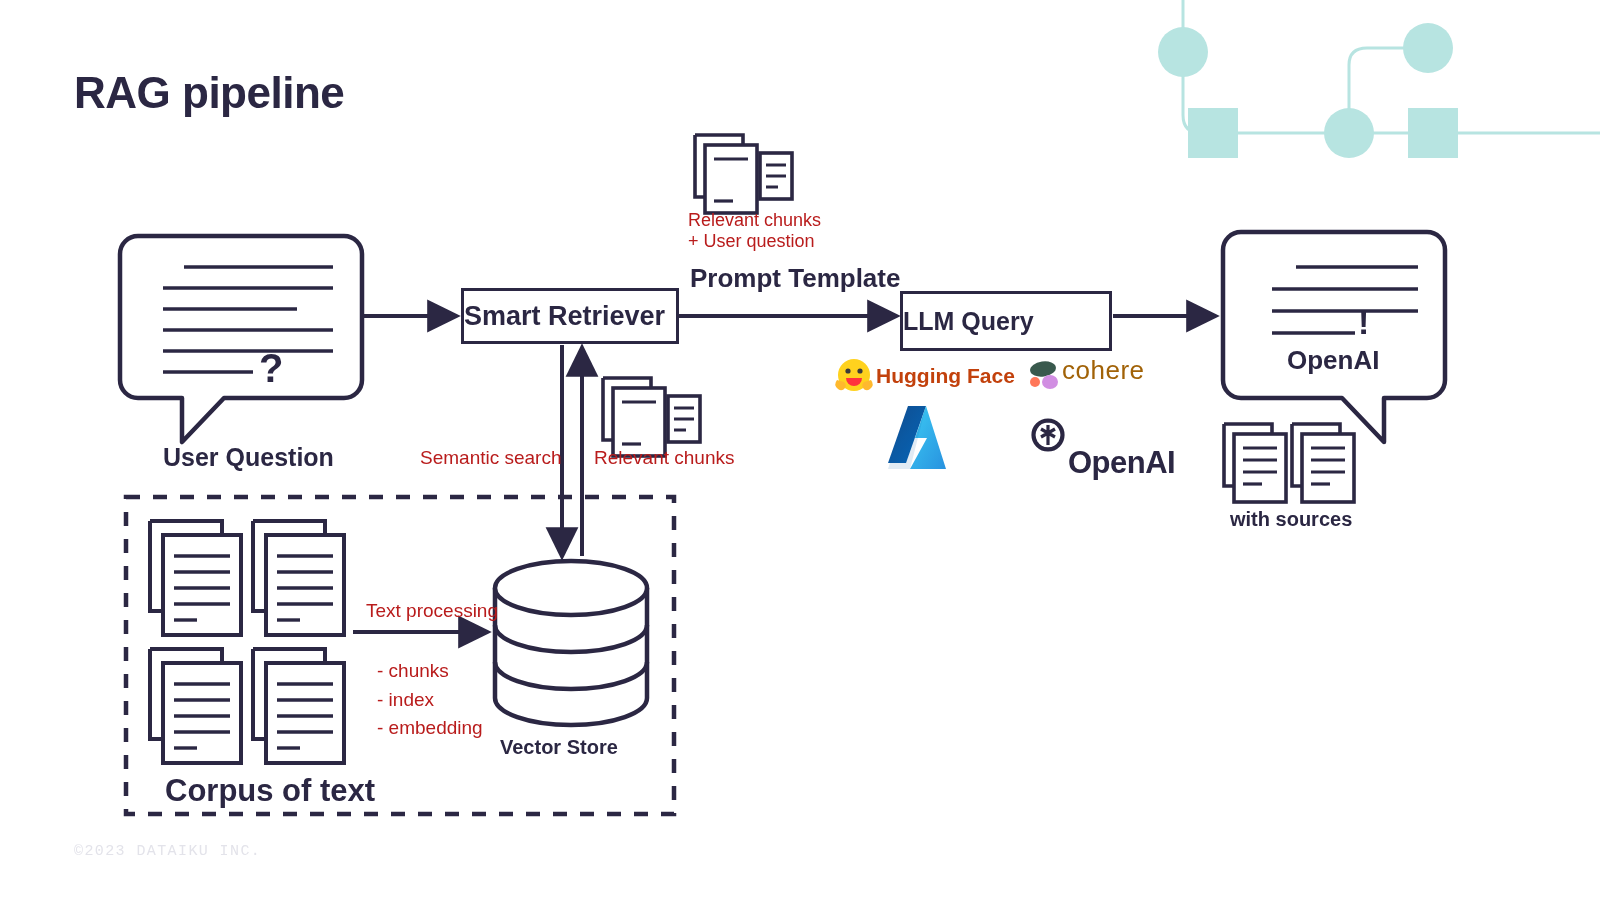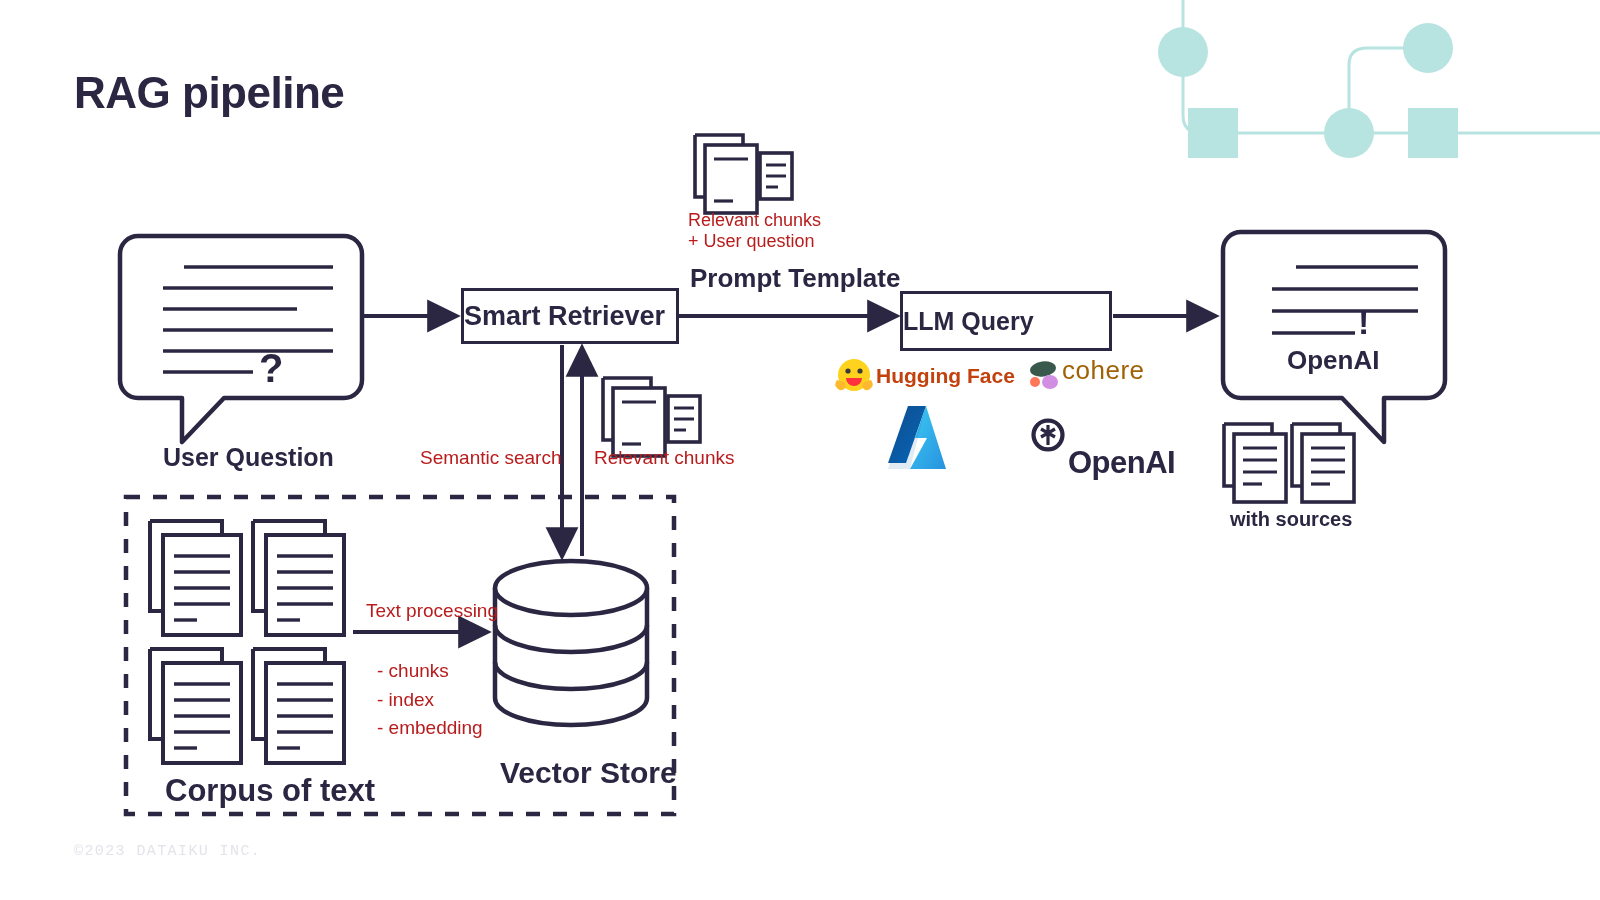--- a/index.html
+++ b/index.html
@@ -258,21 +258,21 @@
   <div class="procbox" style="left:900px; top:291px; width:212px; height:60px; font-size:25px;">
     <span>LLM Query</span>
   </div>
 
   <div class="lbl bold" style="left:163px; top:443px; font-size:25px;">User Question</div>
 
   <div class="lbl bold" style="left:1287px; top:345px; font-size:26px;">OpenAI</div>
 
   <div class="lbl bold" style="left:1230px; top:508px; font-size:20px;">with sources</div>
 
-  <div class="lbl bold" style="left:500px; top:736px; font-size:30px;margin-top:20px;">Vector Store</div>
+  <div class="lbl bold" style="left:500px; top:736px; font-size:20px;">Vector Store</div>
 
   <div class="lbl bold" style="left:165px; top:773px; font-size:31px;">Corpus of text</div>
 
   <div class="lbl bold" style="left:690px; top:263px; font-size:26px;">Prompt Template</div>
 
   <div class="lbl small" style="left:688px; top:210px; font-size:18px;">Relevant chunks</div>
   <div class="lbl small" style="left:688px; top:231px; font-size:18px;">+ User question</div>
 
   <div class="lbl small" style="left:420px; top:447px; font-size:19px;">Semantic search</div>
 

